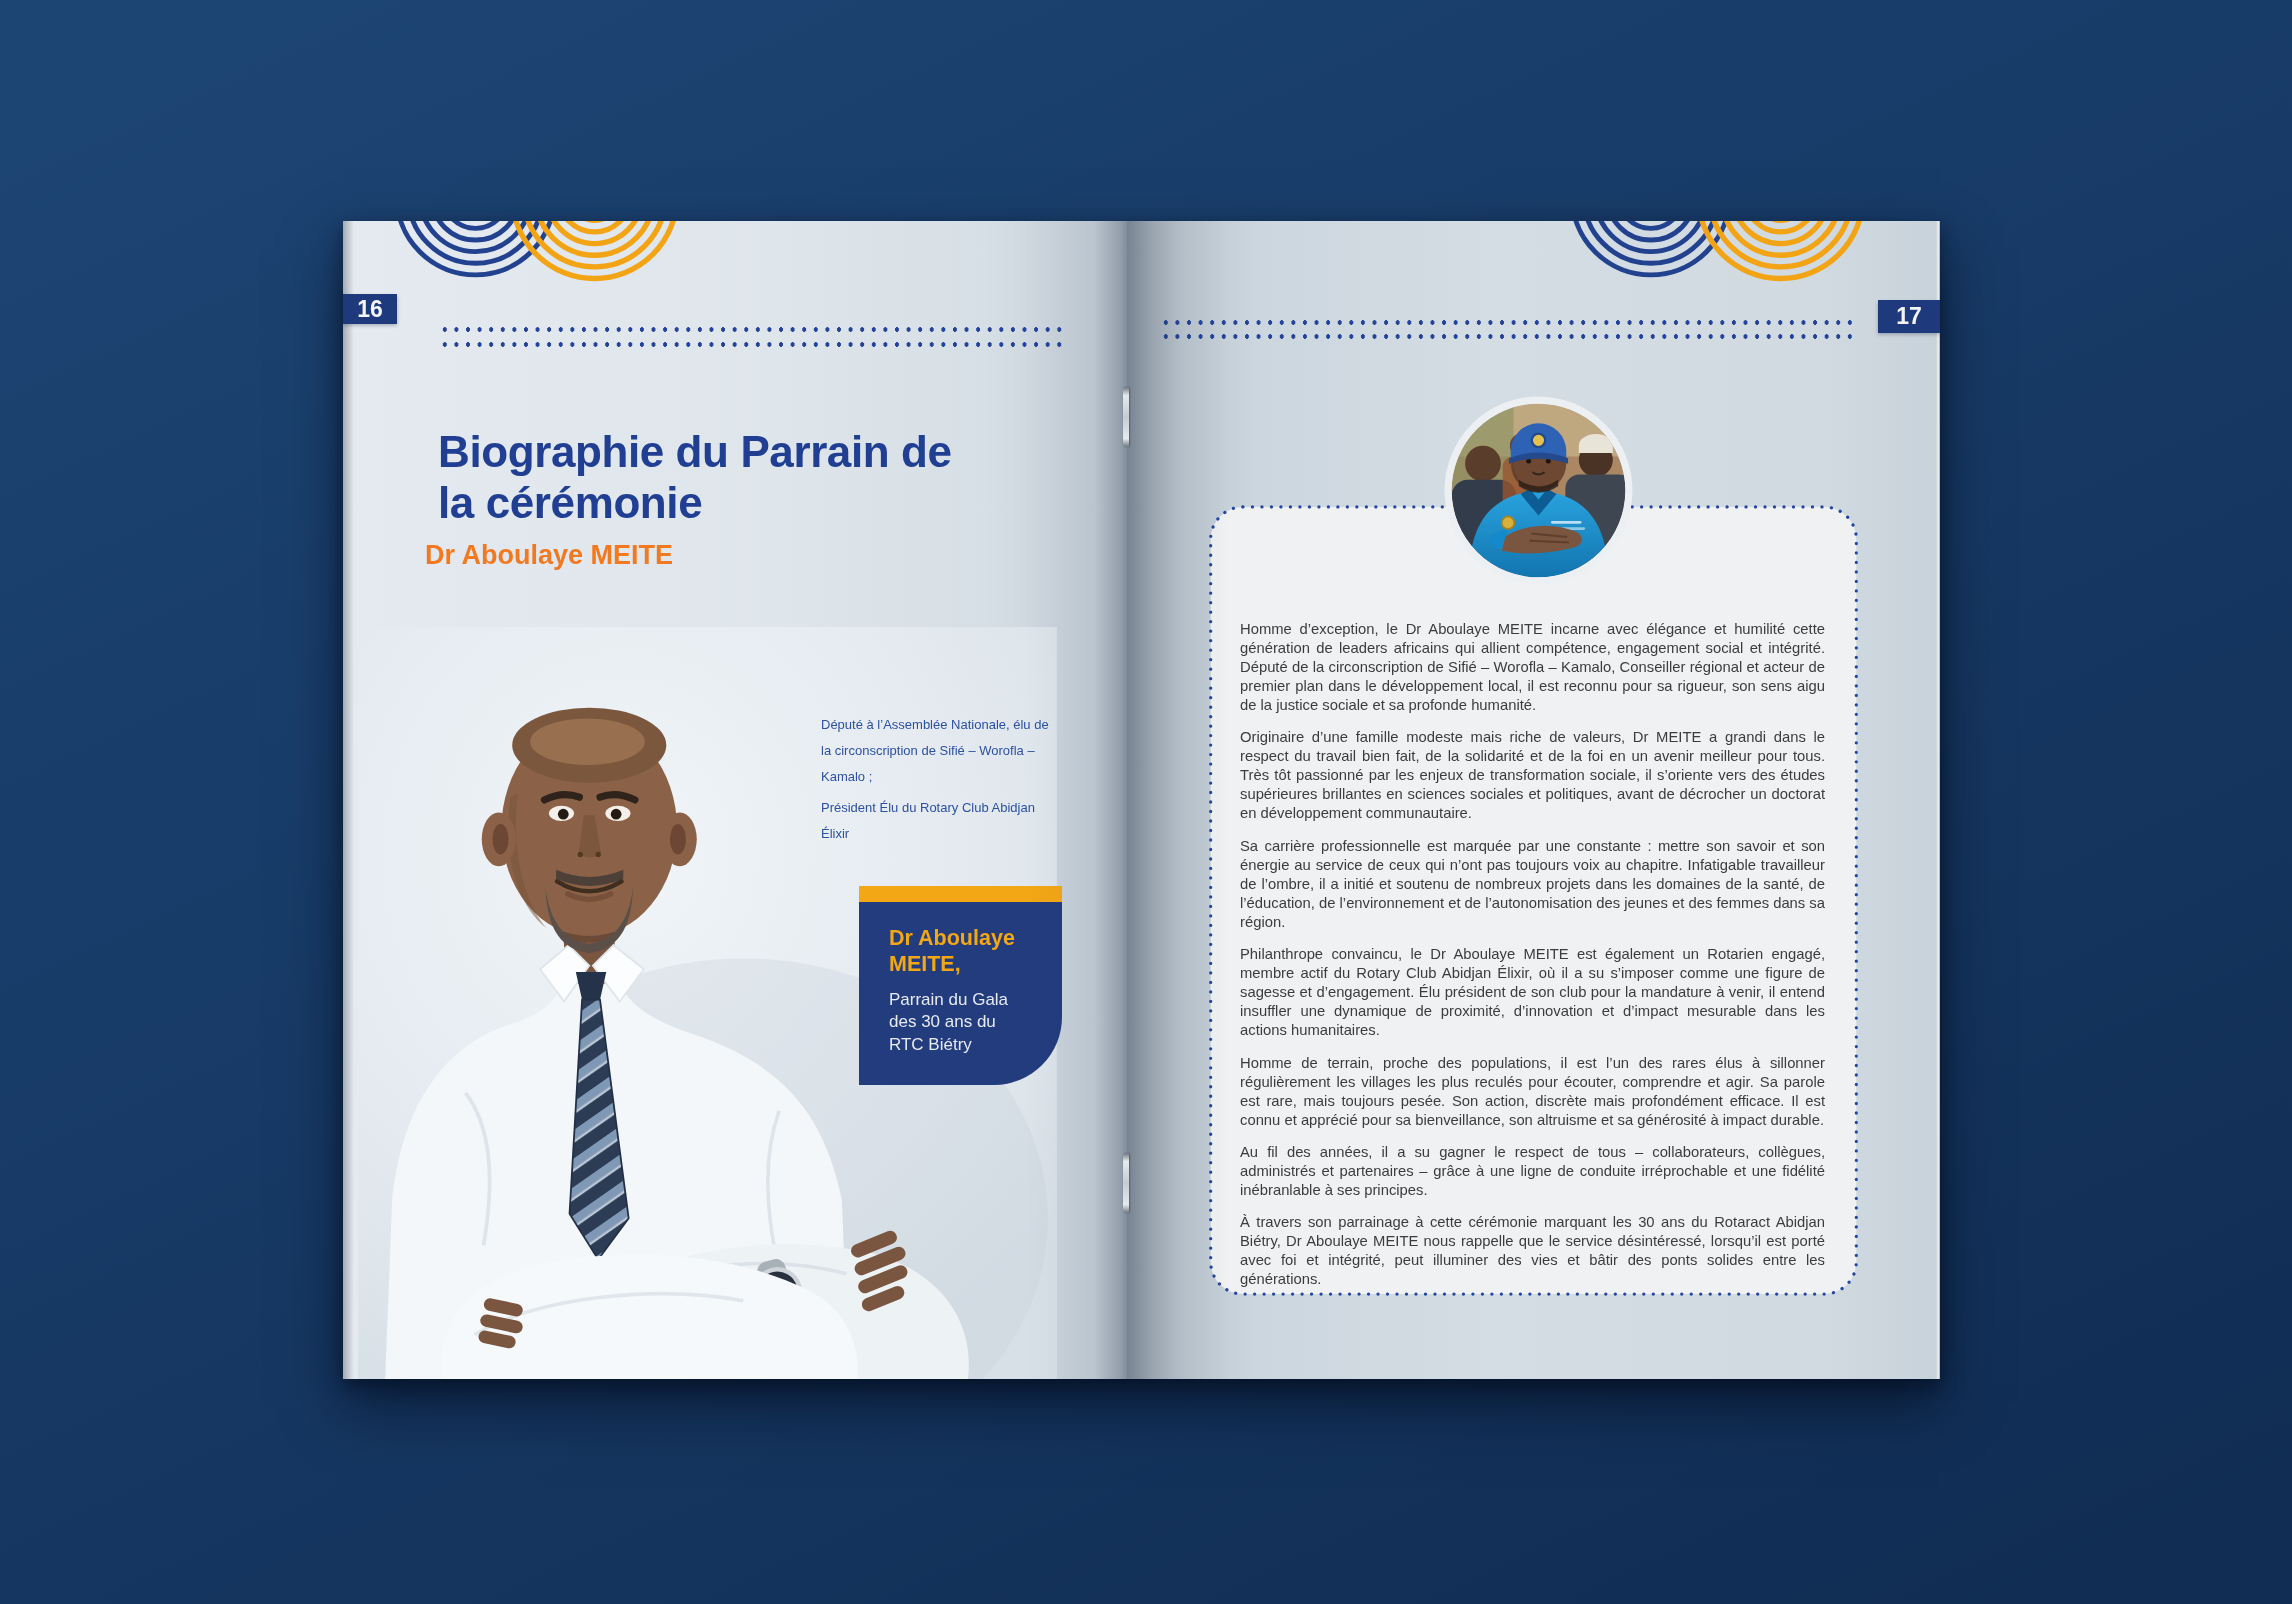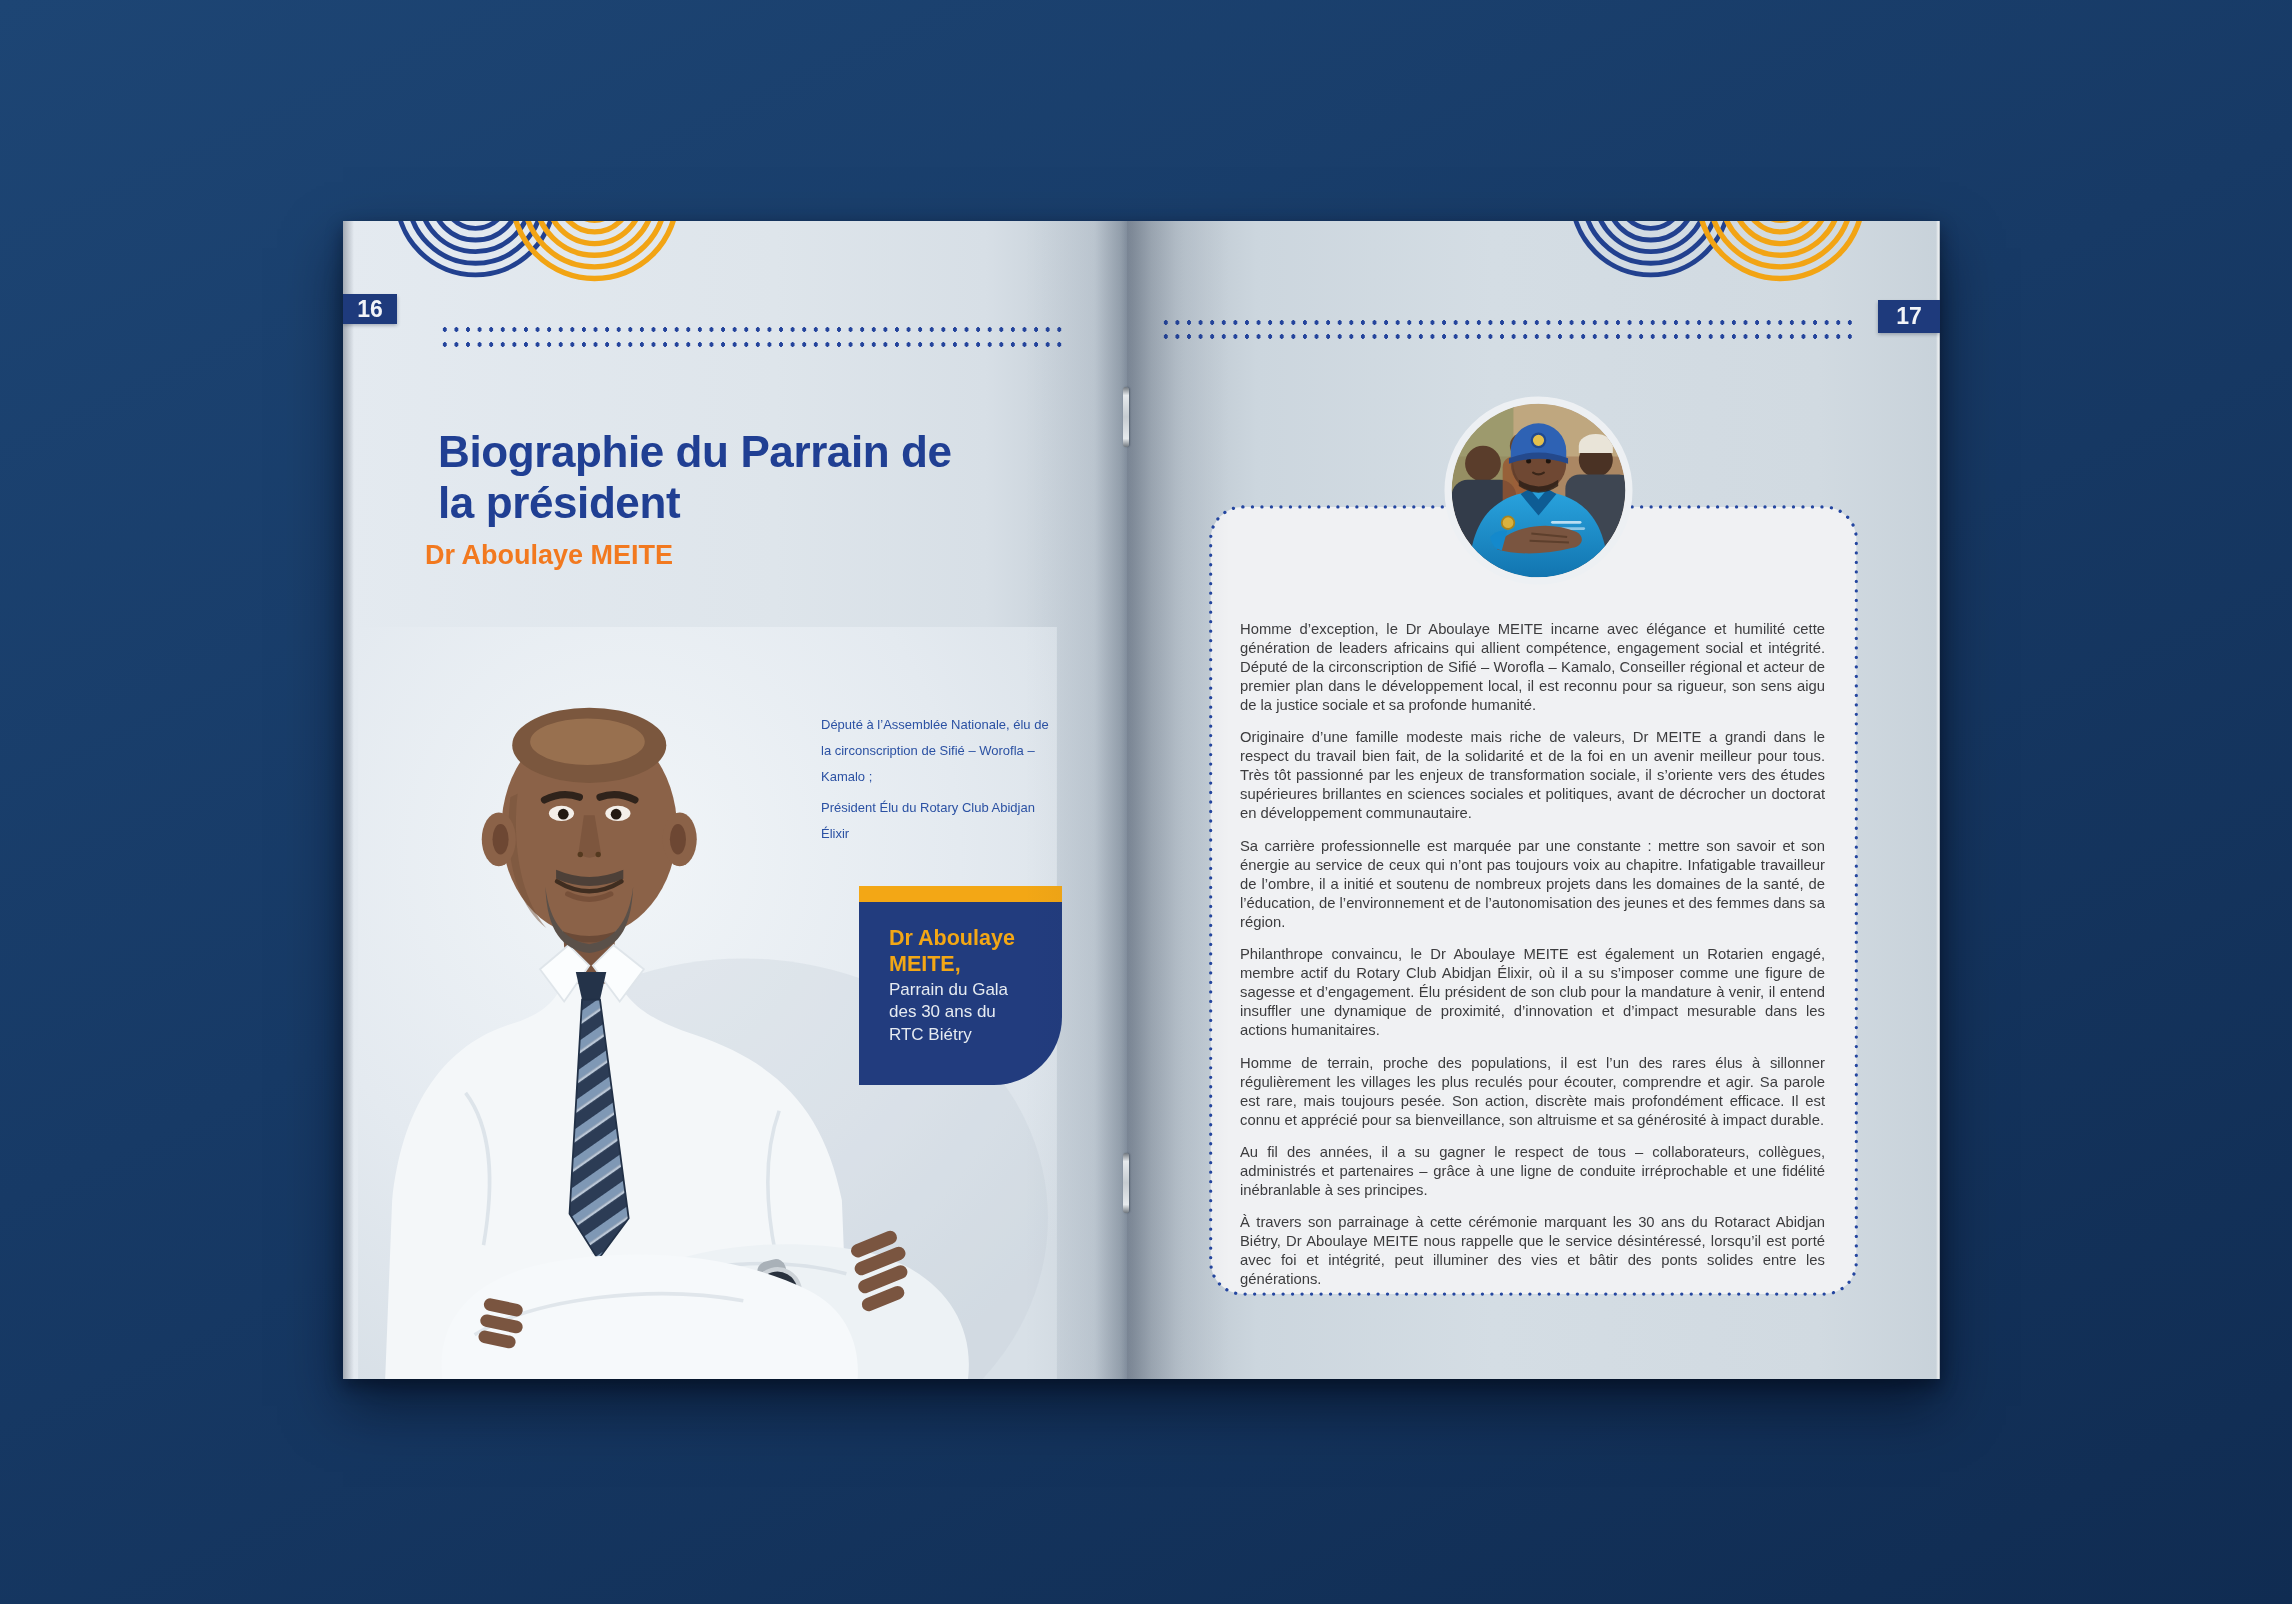--- a/index.html
+++ b/index.html
@@ -46,21 +46,21 @@
   .role{position:absolute;left:478px;top:491px;width:231px;z-index:4;
      color:#2b51a3;font-size:13px;line-height:26px;}
   .role p{margin:0;}
   .role p + p{margin-top:4.5px;}
 
   .card{position:absolute;left:476px;top:665px;width:203px;z-index:5;padding-left:40px;}
   .card-bar{height:16px;background:#f3a715;}
   .card-body{background:#223c7e;height:183px;border-bottom-right-radius:68px;
      padding:23px 18px 0 30px;box-sizing:border-box;}
   .card-name{color:#f3a715;font-size:21.5px;line-height:26px;font-weight:bold;width:134px;}
-  .card-caption{margin-top:2px;color:#e6ebf1;font-size:17px;line-height:22.4px;width:143px;}
+  .card-caption{margin-top:12px;color:#e6ebf1;font-size:17px;line-height:22.4px;width:143px;}
 
   .bio-box{position:absolute;left:81px;top:283px;width:651px;height:793px;z-index:2;}
   .bio-border{position:absolute;left:0;top:0;}
   .bio-text{position:absolute;left:32px;right:34px;top:116px;
      color:#3c3c3e;font-size:14.8px;line-height:19px;text-align:justify;}
   .bio-text p{margin:0 0 13.4px 0;}
   .avatar{position:absolute;left:313px;top:171px;width:197px;height:197px;z-index:3;}
 </style>
 </head>
 <body>
@@ -88,21 +88,21 @@
             <circle cx="281" cy="-28" r="27"></circle>
         </g>
       </svg>
 
       <div class="badge badge-left">
         <span>16</span>
       </div>
       <div class="dotrow" style="left:96px;top:106px;width:627px;"></div>
       <div class="dotrow" style="left:96px;top:121px;width:627px;"></div>
 
-      <h1 class="title"><span>Biographie du Parrain de</span><br><span>la président</span></h1>
+      <h1 class="title"><span>Biographie du Parrain de</span><br><span>la cérémonie</span></h1>
       <div class="subtitle">Dr Aboulaye MEITE</div>
 
       <svg class="portrait" viewBox="0 0 780 845">
         <defs>
           <radialGradient id="phbg" cx="38%" cy="30%" r="80%">
             <stop offset="0" stop-color="#f1f5f8"></stop>
               <stop offset=".6" stop-color="#e4eaf0"></stop>
               <stop offset="1" stop-color="#d8e0e7"></stop>
           </radialGradient>
           <pattern id="tiestr" width="26" height="26" patternUnits="userSpaceOnUse" patternTransform="rotate(55)">

